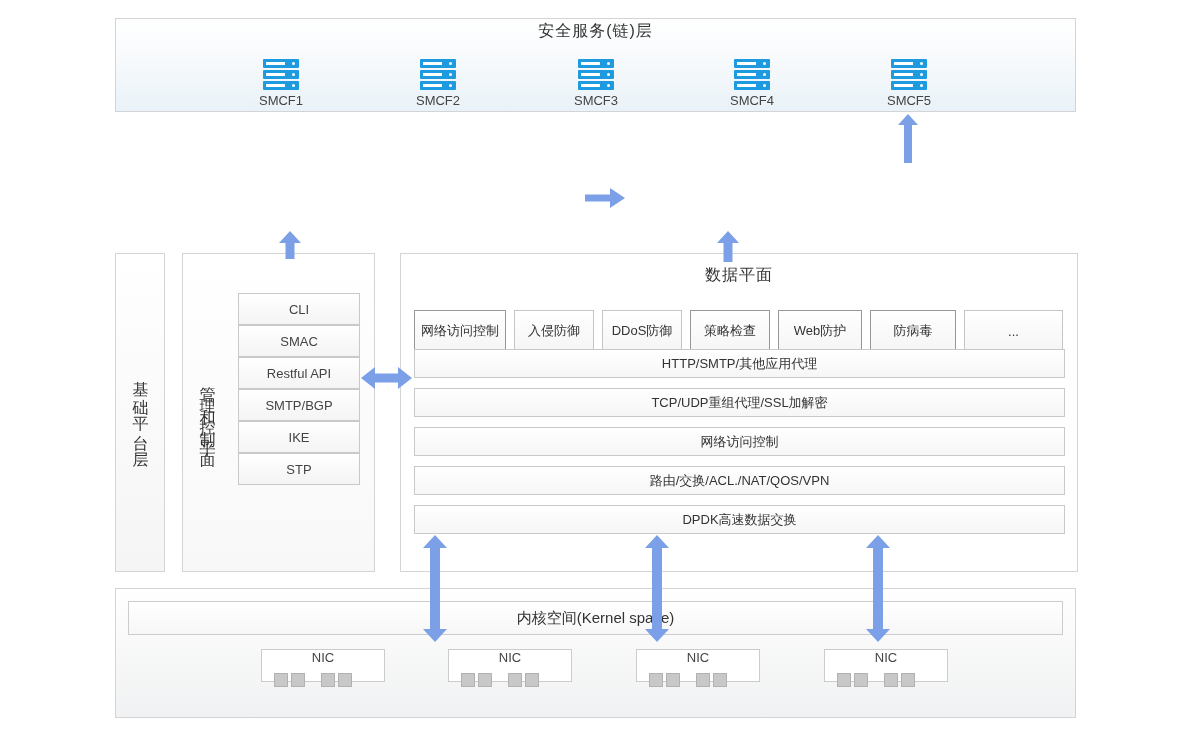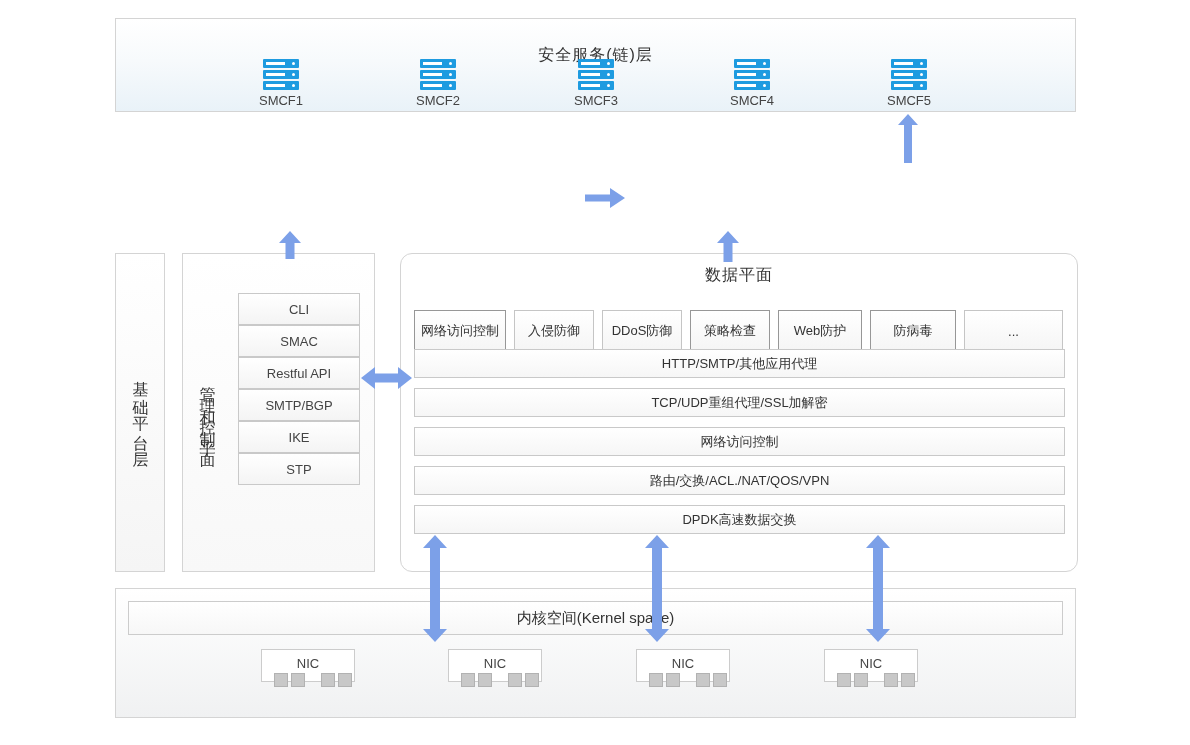--- a/index.html
+++ b/index.html
@@ -6,21 +6,21 @@
   .stage{position:relative;width:1190px;height:745px;background:#fff;overflow:hidden;
          font-family:"Liberation Sans",sans-serif;color:#333;}
   .layer{position:absolute;border:1px solid #d4d4d4;box-sizing:border-box;}
   .layer-title{text-align:center;font-size:16px;color:#333;letter-spacing:1px;}
   .innerbox{position:absolute;box-sizing:border-box;border:1px solid #c9c9c9;
             background:linear-gradient(180deg,#ffffff,#f3f3f3);
             display:flex;align-items:center;justify-content:center;
             font-size:14px;color:#444;}
   
   .sec{left:115px;top:18px;width:961px;height:94px;
-       background:linear-gradient(180deg,#ffffff 0%,#f7fafc 45%,#e9f2f8 100%);padding-top:26px;}
+       background:linear-gradient(180deg,#ffffff 0%,#f7fafc 45%,#e9f2f8 100%);padding-top:2px;}
   .server{position:absolute;top:40px;width:70px;text-align:center;}
   .server-icon{width:36px;margin:0 auto;}
   .sbar{position:relative;width:36px;height:9px;margin-bottom:2px;border-radius:1px;background:#1E9BE0;}
   .sbar::before{content:"";position:absolute;left:3px;top:3px;width:19px;height:3px;background:#fff;}
   .sbar::after{content:"";position:absolute;right:4px;top:3px;width:3px;height:3px;border-radius:50%;background:#fff;}
   .server-label{margin-top:3px;font-size:13px;color:#444;}
   
   .kvm{left:115px;top:138px;width:961px;height:92px;
        background:linear-gradient(180deg,#ffffff 0%,#f4f5f6 100%);padding-top:10px;}
   
@@ -31,39 +31,39 @@
   .platform .vtext{letter-spacing:18px;}
   .mgmt{left:182px;top:253px;width:193px;height:319px;
         background:linear-gradient(180deg,#ffffff,#f8f8f8);}
   .mgmt-title{position:absolute;left:8px;top:0;height:100%;width:32px;
               display:flex;align-items:center;justify-content:center;}
   .mgmt-title .vtext{letter-spacing:11px;}
   .mgmt-item{position:relative;width:122px;height:32px;box-sizing:border-box;
              border:1px solid #c9c9c9;background:linear-gradient(180deg,#ffffff,#f4f4f4);
              display:flex;align-items:center;justify-content:center;font-size:13px;color:#444;}
   .mgmt-col{position:absolute;left:55px;top:39px;}
-  .dp{left:400px;top:253px;width:678px;height:319px;background:#ffffff;border-radius:12px;}
+  .dp{left:400px;top:253px;width:678px;height:319px;background:#ffffff;}
   .dp-title{padding-top:11px;}
   .dp-modules{position:absolute;left:13px;right:14px;top:56px;display:flex;gap:8px;}
   .dp-module{height:42px;box-sizing:border-box;border:1px solid #c5c5c5;
              background:linear-gradient(180deg,#ffffff,#f5f5f5);
              display:flex;align-items:center;justify-content:center;font-size:13px;color:#333;}
   .dp-module.strong{border-color:#979797;}
   .dp-row{position:absolute;left:13px;width:651px;height:29px;box-sizing:border-box;
           border:1px solid #c9c9c9;background:linear-gradient(180deg,#ffffff,#f6f6f6);
           display:flex;align-items:center;justify-content:center;font-size:13px;color:#333;}
   
   .bottom{left:115px;top:588px;width:961px;height:130px;
           background:linear-gradient(180deg,#ffffff,#f0f1f2);}
   .kernel-bar{position:absolute;left:12px;top:12px;width:935px;height:34px;box-sizing:border-box;
               border:1px solid #ccc;background:linear-gradient(180deg,#ffffff,#f7f7f7);
               display:flex;align-items:center;justify-content:center;font-size:15px;color:#333;}
-  .nic{position:absolute;top:60px;width:94px;height:33px;box-sizing:border-box;
+  .nic{position:absolute;top:60px;width:124px;height:33px;box-sizing:border-box;
        border:1px solid #ccc;background:#fff;display:flex;align-items:flex-start;
-       justify-content:center;font-size:13px;color:#444;padding-top:6px;}
+       justify-content:center;font-size:13px;color:#444;padding-top:0;}
   .nic-sq-row{position:absolute;top:84px;width:106px;display:flex;justify-content:center;z-index:3;}
   .nic-sq{width:12px;height:12px;background:#c8c8c8;border:1px solid #b2b2b2;margin-right:3px;}
   .nic-gap{width:13px;}
   .arrow{position:absolute;z-index:5;}
 </style>
 </head>
 <body>
 
 <div class="stage">
 

